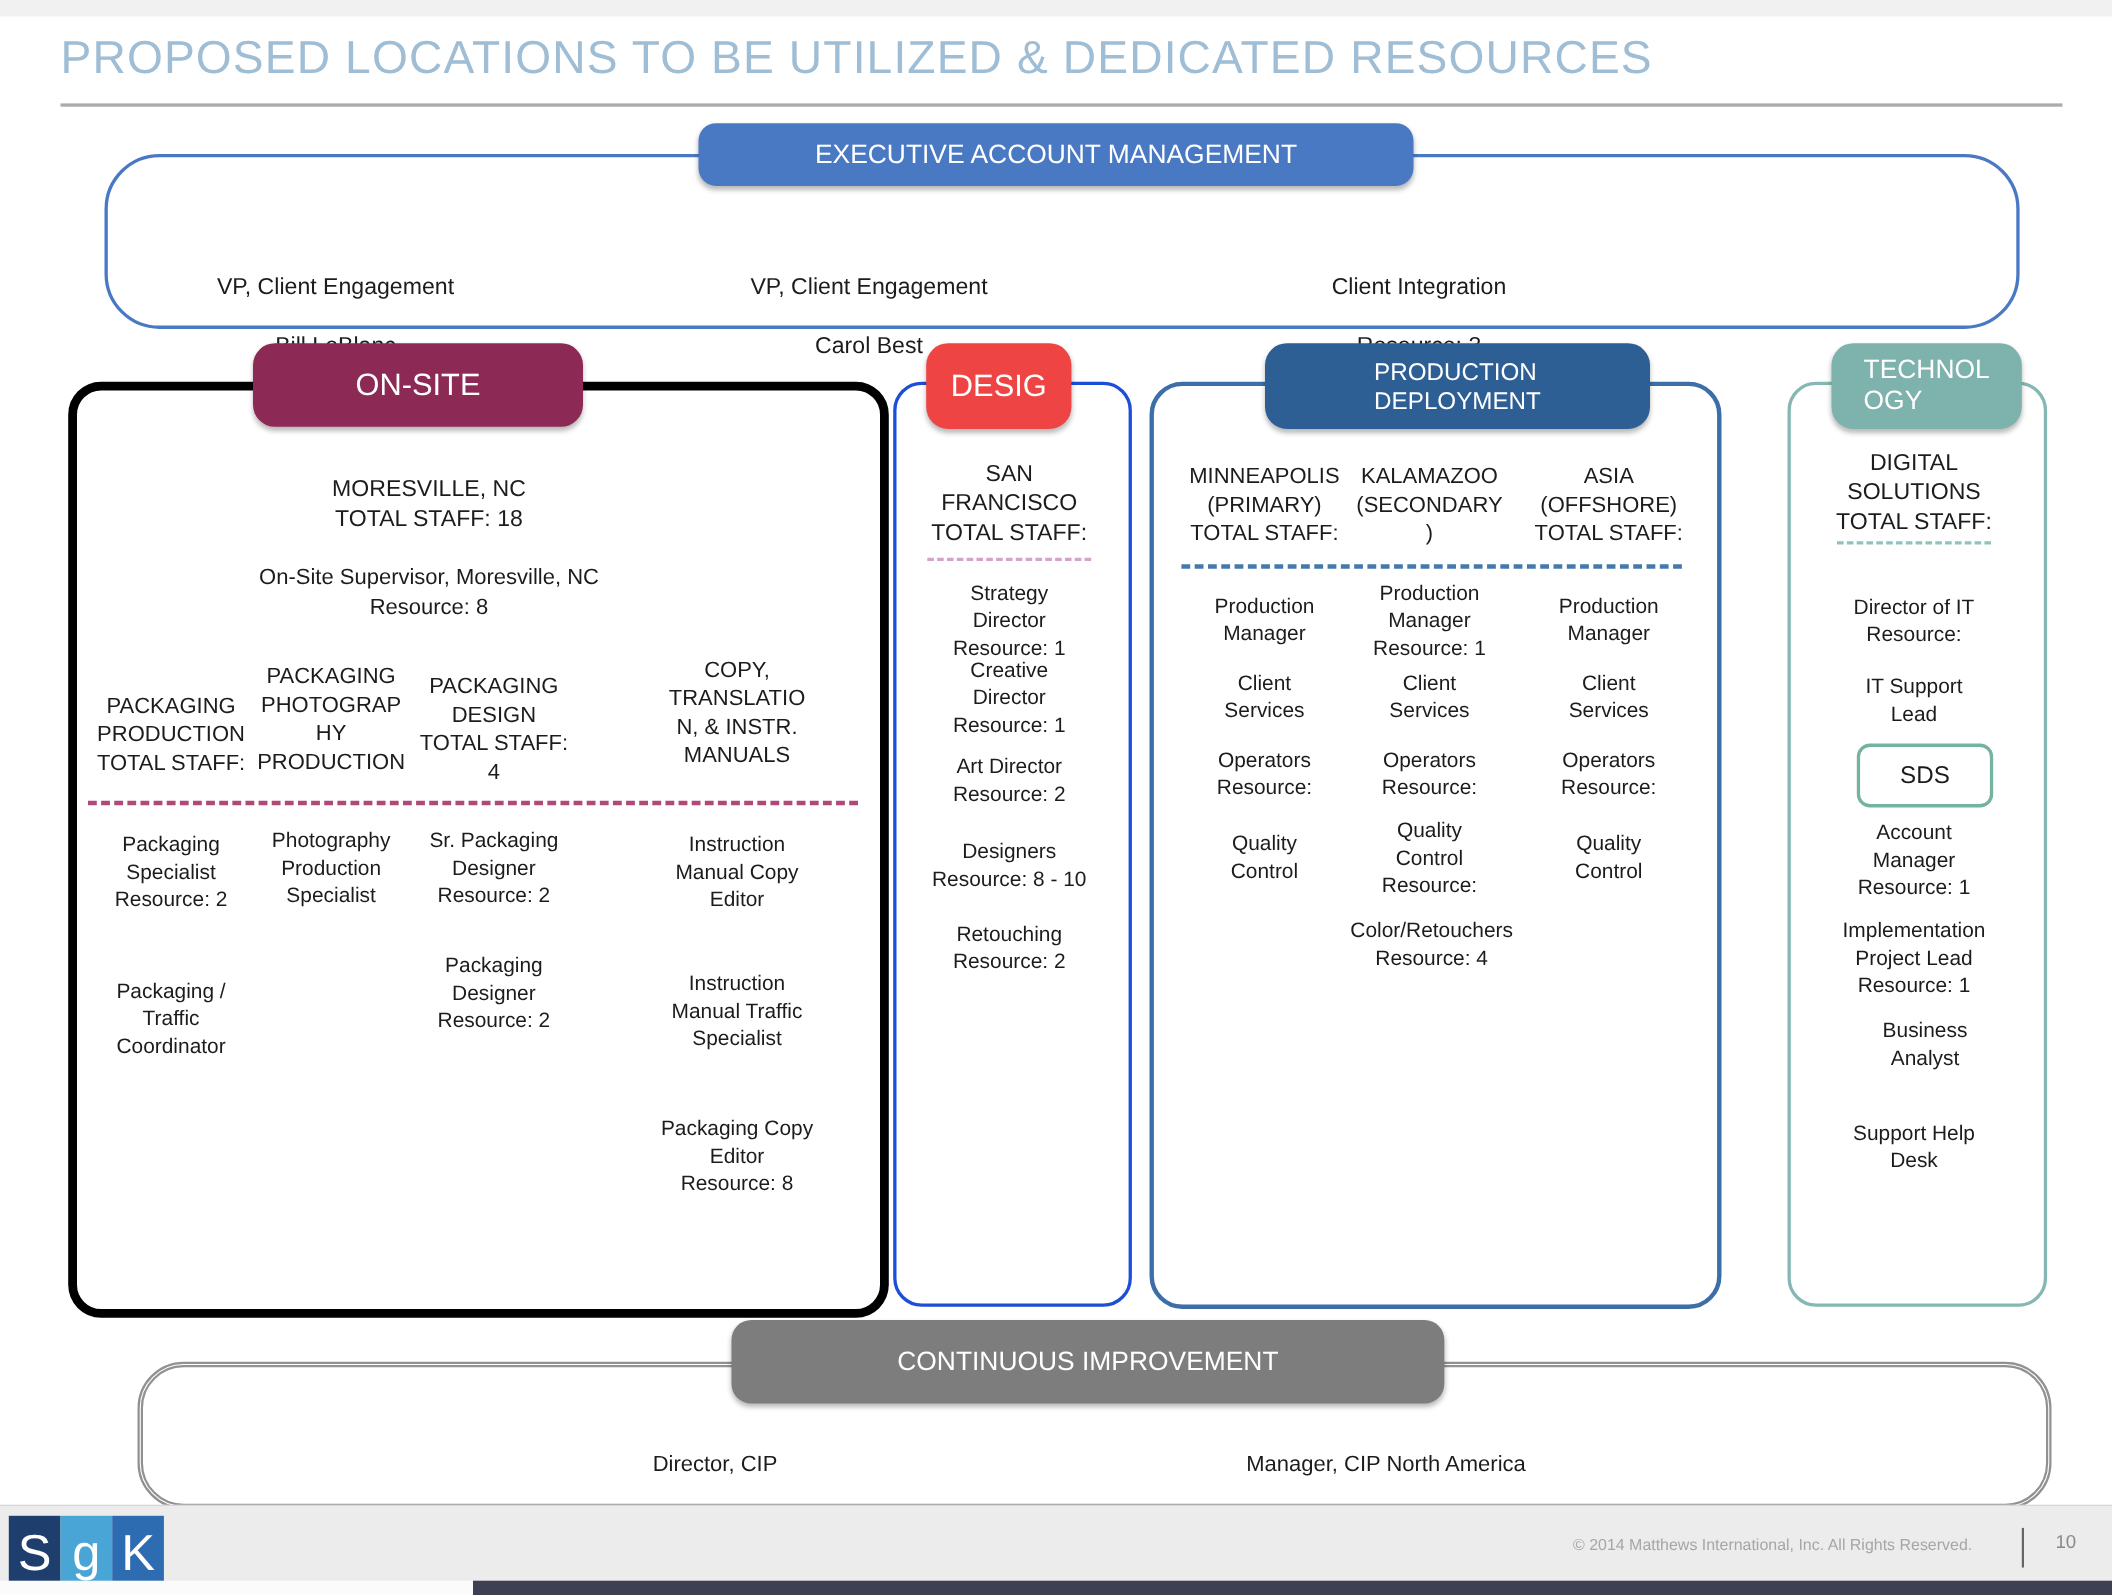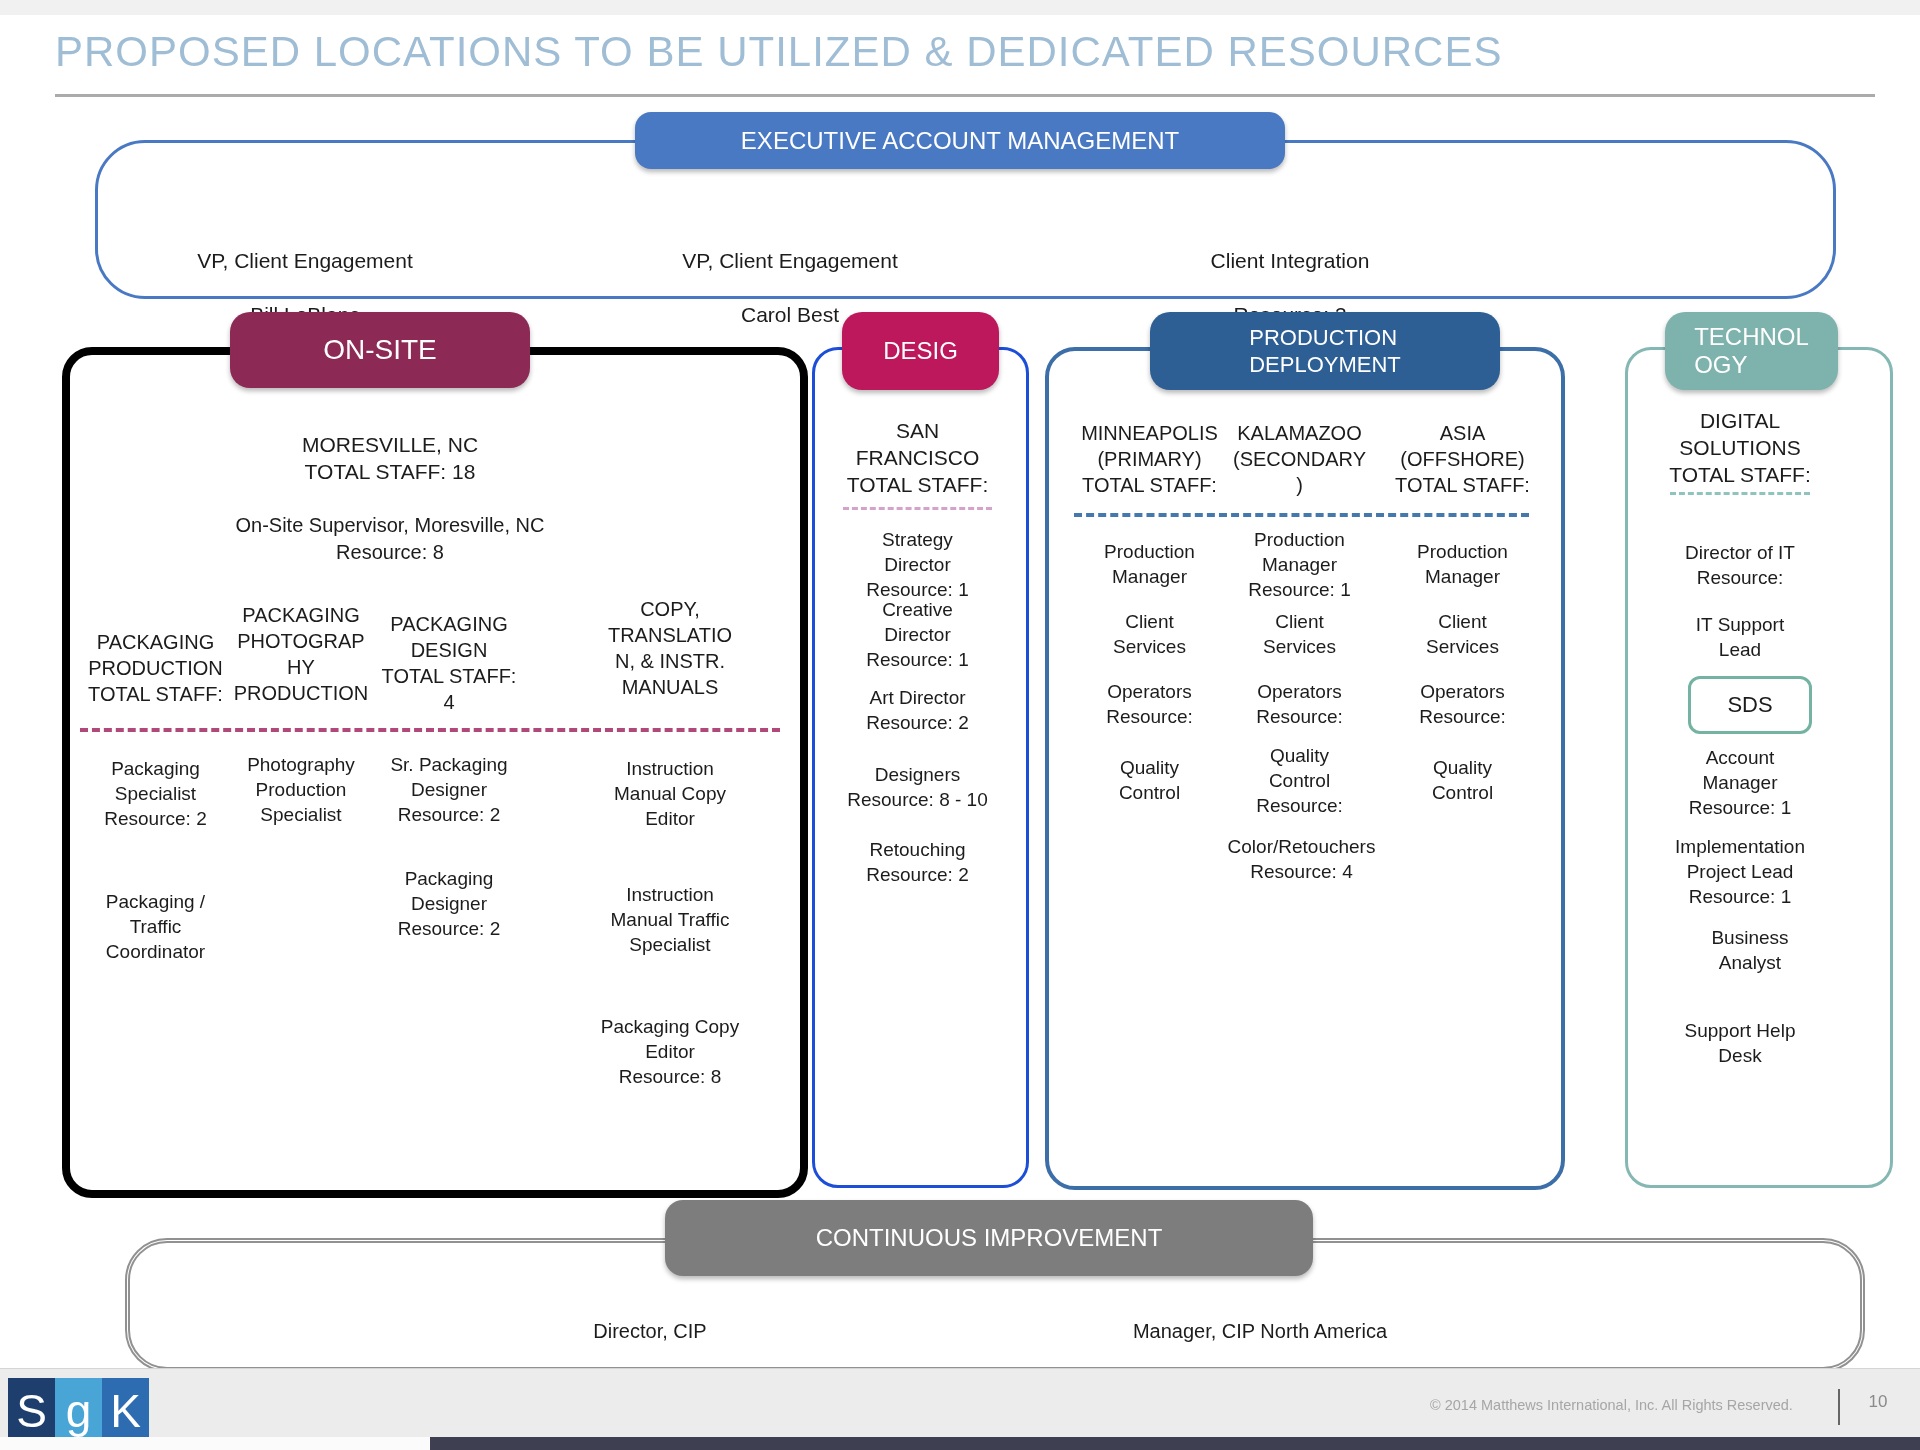--- a/index.html
+++ b/index.html
@@ -15,32 +15,32 @@
   
   .txt{position:absolute;text-align:center;white-space:pre-line;font-size:19px;line-height:25px;color:#1c1c1c;}
   .caps{font-size:20px;line-height:26px;}
 
   
   .pill{position:absolute;display:flex;align-items:center;justify-content:center;
         color:#fff;font-weight:normal;border-radius:20px;white-space:pre-line;
         box-shadow:0 3px 5px rgba(0,0,0,.28);z-index:5;}
   .pill-eam{left:635px;top:112px;width:650px;height:57px;background:#4a79c4;font-size:24px;border-radius:16px;}
   .pill-onsite{left:230px;top:312px;width:300px;height:76px;background:#8c2a55;font-size:28px;}
-  .pill-design{left:842px;top:312px;width:157px;height:78px;background:#be185d;font-size:24px;}
+  .pill-design{left:842px;top:312px;width:132px;height:78px;background:#ef4444;font-size:28px;}
   .pill-prod{left:1150px;top:312px;width:350px;height:78px;background:#2d5e94;font-size:22px;line-height:27px;}
   .pill-tech{left:1665px;top:312px;width:173px;height:78px;background:#7eb2ad;font-size:24px;line-height:28px;}
   .pill-ci{left:665px;top:1200px;width:648px;height:76px;background:#7d7d7d;font-size:24px;border-radius:18px;}
 
   
   .box{position:absolute;background:#fff;text-decoration:underline;}
   .box-eam{left:95px;top:140px;width:1735px;height:153px;border:3px solid #4a79c4;border-radius:50px;}
   .box-onsite{left:62px;top:347px;width:730px;height:835px;border:8px solid #000000;border-radius:30px;}
   .box-design{left:812px;top:347px;width:211px;height:835px;border:3px solid #1d4ed8;border-radius:26px;}
   .box-prod{left:1045px;top:347px;width:512px;height:835px;border:4px solid #3c6ea8;border-radius:30px;}
-  .box-tech{left:1625px;top:347px;width:230px;height:835px;border:3px solid #85b8b3;border-radius:26px;padding-left:32px;}
+  .box-tech{left:1625px;top:347px;width:230px;height:835px;border:3px solid #85b8b3;border-radius:26px;}
   .box-ci{left:125px;top:1238px;width:1730px;height:124px;border:5px double #919191;border-radius:42px;}
 
   
   .eam-m{top:77px;font-size:21px;line-height:27px;}
   .eam-m0{left:42px;width:330px;}
   .eam-m1{left:522px;width:340px;}
   .eam-m2{left:1022px;width:340px;}
 
   
   .on-loc{left:140px;top:76px;width:360px;font-size:21px;line-height:27px;}

